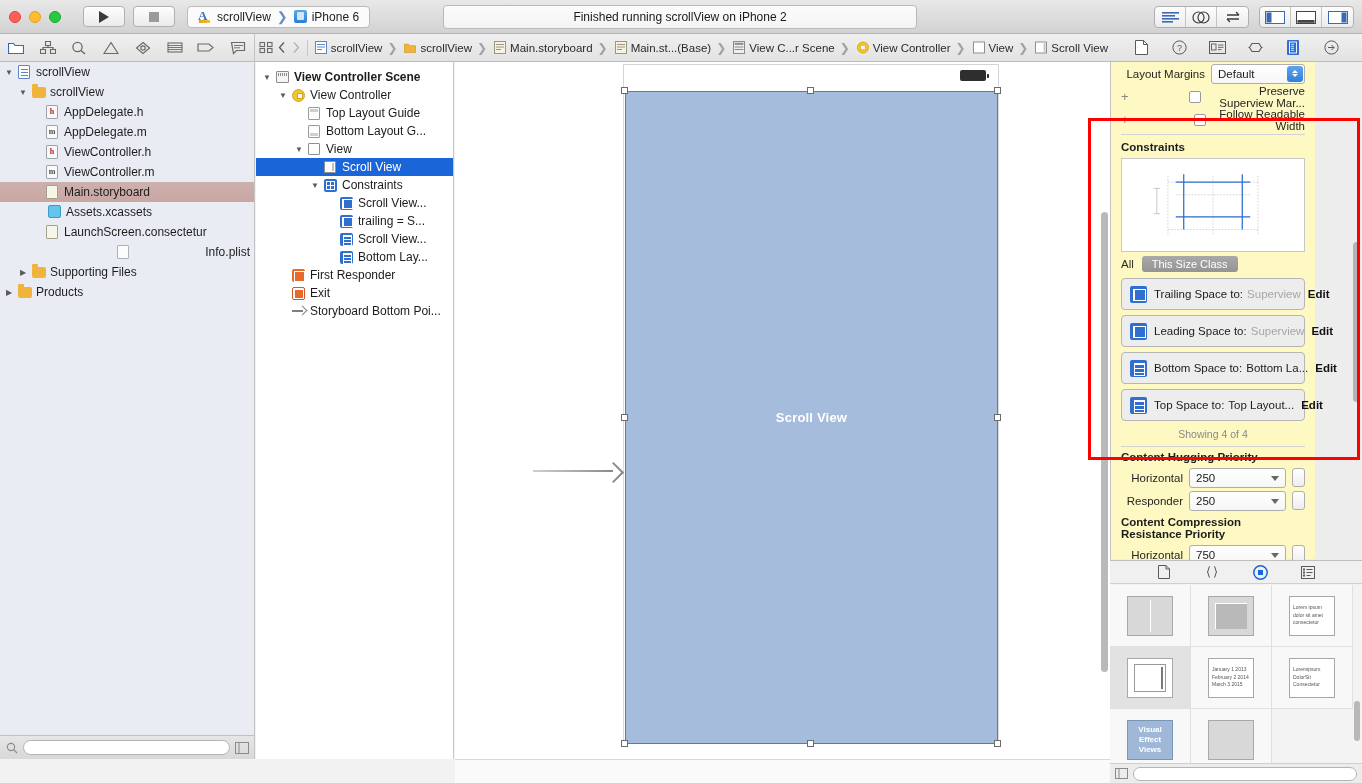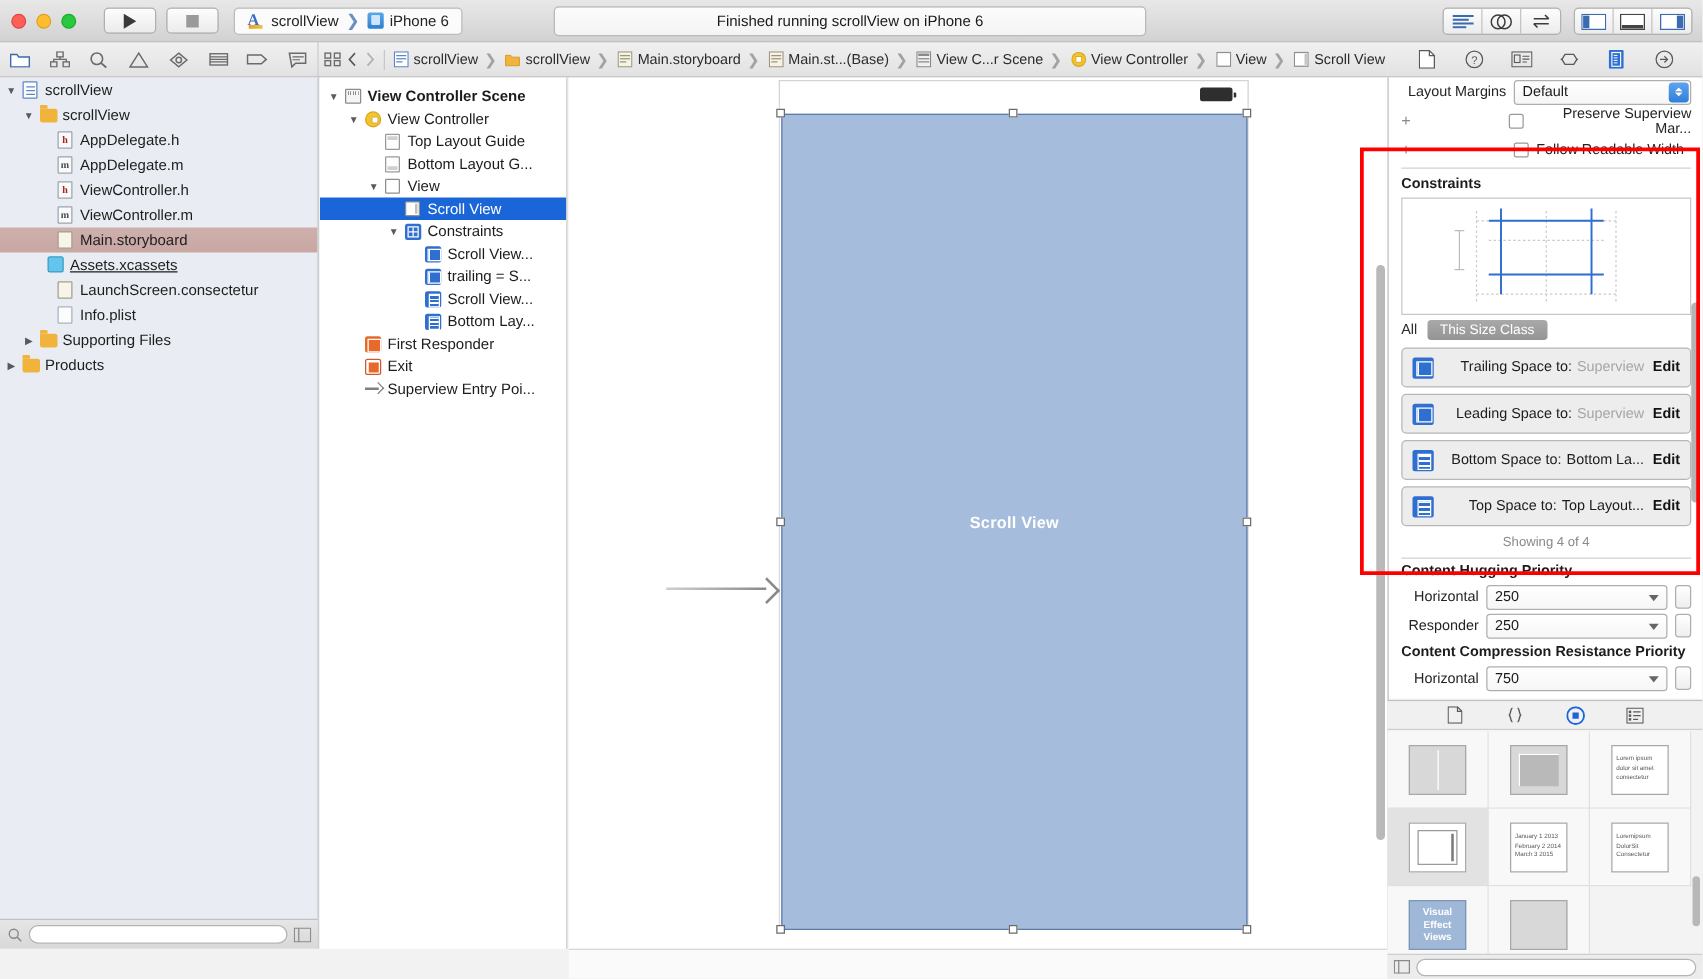--- a/index.html
+++ b/index.html
@@ -238,21 +238,21 @@
   .canvas-scrollbar {
     position: absolute; right: 2px; top: 150px; width: 7px; height: 460px;
     background: #b9b9b9; border-radius: 4px;
   }
 
   
   .inspector {
     position: absolute; left: 1110px; top: 62px; width: 252px; height: 697px;
     background: #ededed; border-left: 1px solid #c3c3c3; overflow: hidden;
   }
-  .insp-scroll { position: absolute; left:0; top:0; width: 252px; height: 497px; background:#ffffff;}
+  .insp-scroll { position: absolute; left:0; top:0; width: 204px; height: 497px; background:#fef9c3;}
   .insp-scrollbar { position:absolute; right:2px; top:180px; width:7px; height:160px; background:#b4b4b4; border-radius:4px;}
 
   .row {
     display: flex; align-items: center; height: 23px; padding: 0 10px; gap: 6px;
   }
   .lbl { font-size: 11.5px; color: #242424; text-align: right; }
   .popup {
     flex: 1; height: 20px; background: linear-gradient(#fff,#f6f6f6);
     border: 1px solid #aeaeae; border-radius: 3px; display: flex;
     align-items: center; padding-left: 6px; font-size: 11.5px; color: #1a1a1a;
@@ -376,21 +376,21 @@
     </div>
     <div class="scheme-btn">
       <span class="ico-xcode"></span>
       <span>scrollView</span>
       <span class="scheme-sep">❯</span>
       <span class="ico-phone"></span>
       <span>iPhone 6</span>
     </div>
 
     <div class="status-field">
-      <span>Finished running scrollView on iPhone 6</span>
+      <span>Finished running scrollView on iPhone 2</span>
     </div>
 
     <div class="right-tb">
       <div class="seg-group">
         <div class="seg">
           <svg width="17" height="12" viewBox="0 0 17 12">
             <g fill="#3a6ab0">
                 <rect y="1" width="17" height="1.6"></rect>
                 <rect y="4" width="13" height="1.6"></rect>
             <rect y="7" width="17" height="1.6"></rect>
@@ -686,35 +686,35 @@
           </span>
           <span>ViewController.m</span>
         </div>
         <div class="nav-row sel" style="padding-left: 32px;">
           <span class="disc"></span>
           <span class="fileicon">
             <div class="doc-sb"></div>
           </span>
           <span>Main.storyboard</span>
         </div>
-        <div class="nav-row" style="padding-left: 24px; text-decoration: underline;">
+        <div class="nav-row" style="padding-left: 34px;">
           <span class="disc"></span>
           <span class="fileicon">
             <div class="doc-assets"></div>
           </span>
           <span>Assets.xcassets</span>
         </div>
         <div class="nav-row" style="padding-left: 32px;">
           <span class="disc"></span>
           <span class="fileicon">
             <div class="doc-sb"></div>
           </span>
           <span>LaunchScreen.consectetur</span>
         </div>
-        <div class="nav-row" style="padding-left: 32px;">
+        <div class="nav-row" style="padding-left: 32px; justify-content: space-between;">
           <span class="disc"></span>
           <span class="fileicon">
             <div class="doc-plist"></div>
           </span>
           <span>Info.plist</span>
         </div>
         <div class="nav-row" style="padding-left: 18px;">
           <span class="disc">▶</span>
           <span class="fileicon">
             <div class="folder"></div>
@@ -833,21 +833,21 @@
           <span class="ol-ico">
             <div class="ic-exit"></div>
           </span>
           <span>Exit</span>
         </div>
         <div class="ol-row" style="padding-left: 22px;">
           <span class="disc"></span>
           <span class="ol-ico">
             <div class="ic-entry"></div>
           </span>
-          <span>Superview Entry Poi...</span>
+          <span>Storyboard Bottom Poi...</span>
         </div>
       </div>
 
   </div>
 
   <div class="canvas">
     <div class="device-frame">
       <div class="battery"></div>
     </div>
     <div class="device-body"></div>

